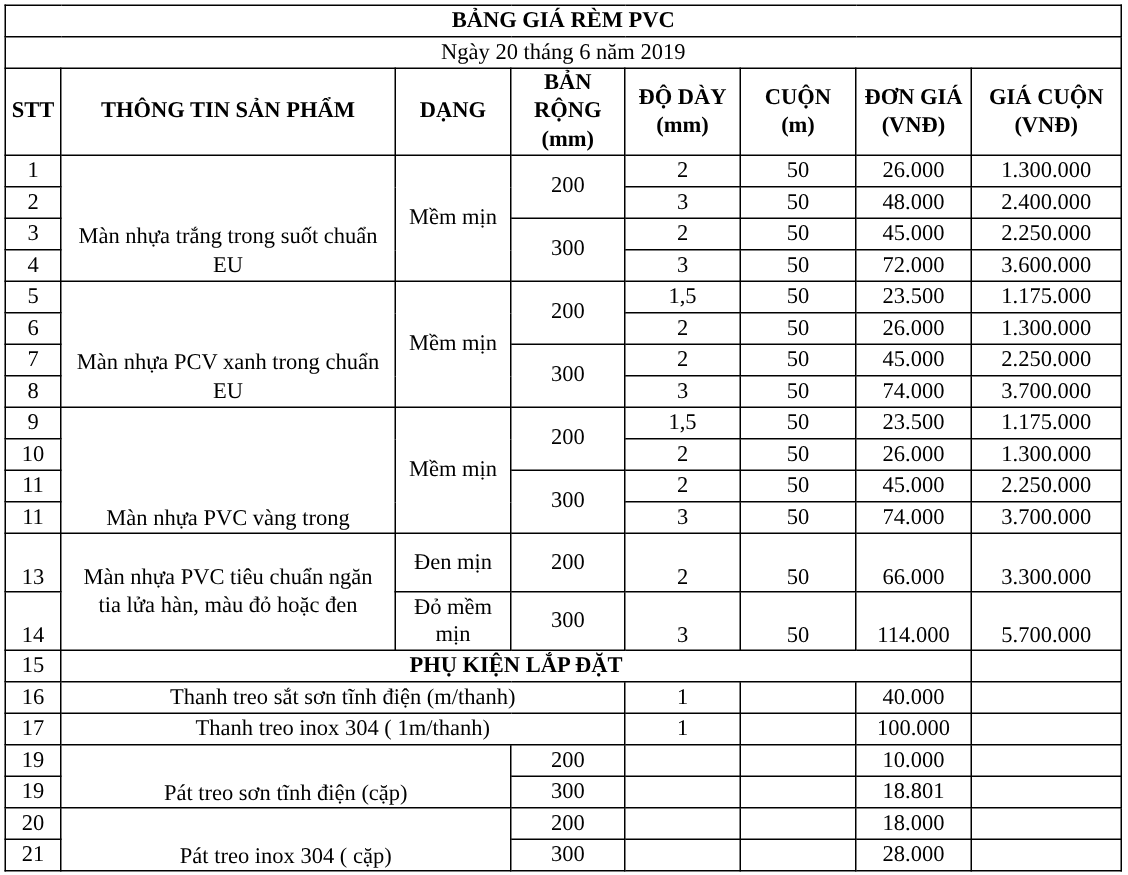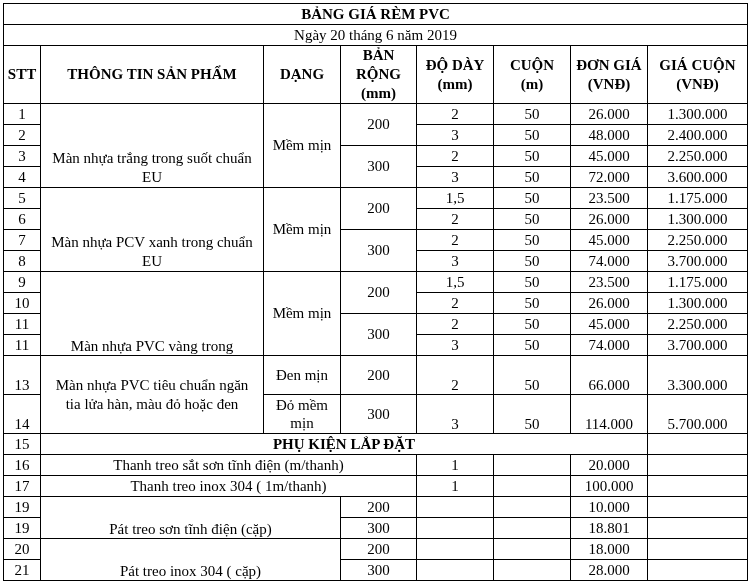--- a/index.html
+++ b/index.html
@@ -177,21 +177,21 @@
     <td class="r">15</td>
     <td colspan="6" class="c b">PHỤ KIỆN LẮP ĐẶT</td>
     <td></td>
   </tr>
 
   <tr class="row">
     <td class="r">16</td>
     <td colspan="3" class="c">Thanh treo sắt sơn tĩnh điện (m/thanh)</td>
     <td class="c">1</td>
     <td></td>
-    <td class="r">20.000</td>
+    <td class="r">40.000</td>
     <td></td>
   </tr>
   <tr class="row">
     <td class="r">17</td>
     <td colspan="3" class="c">Thanh treo inox 304 ( 1m/thanh)</td>
     <td class="c">1</td>
     <td></td>
     <td class="r">100.000</td>
     <td></td>
   </tr>

